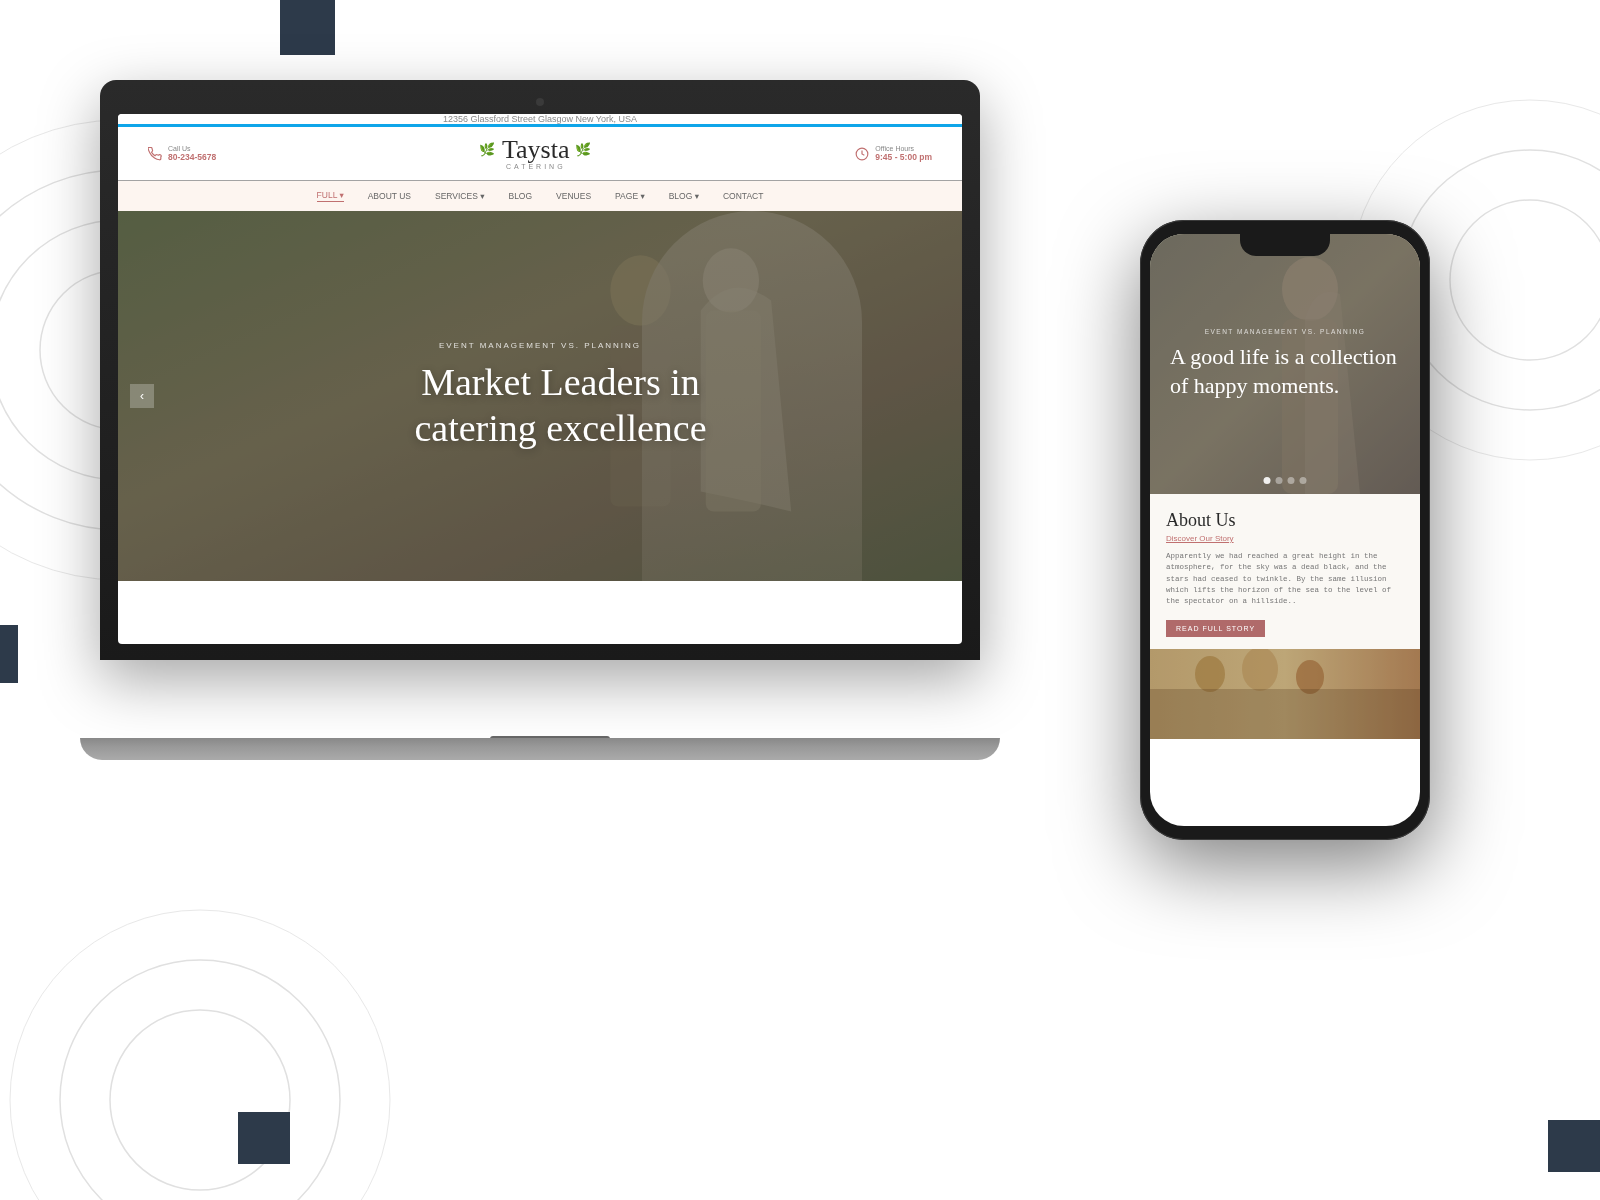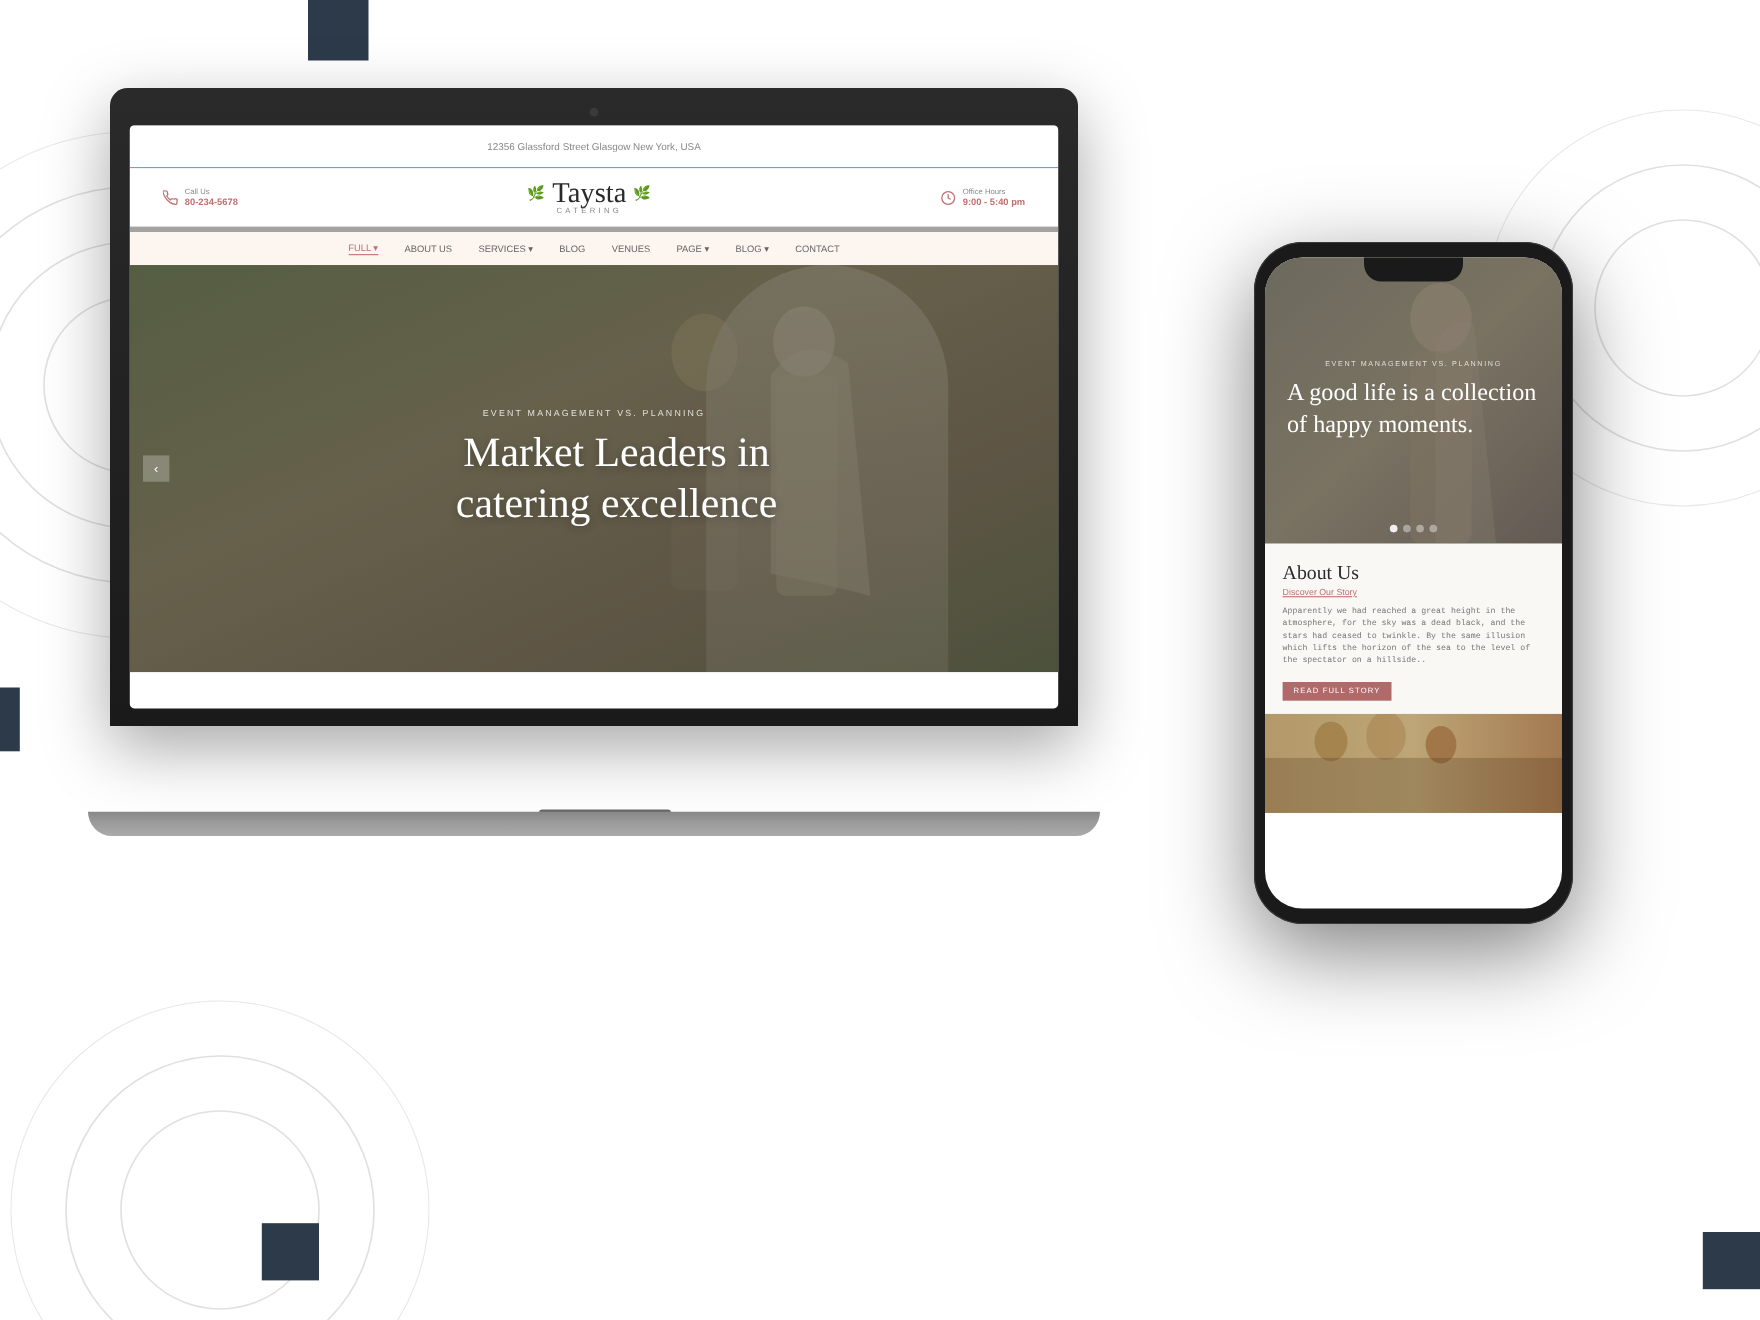--- a/index.html
+++ b/index.html
@@ -67,34 +67,34 @@
       width: 120px;
       height: 6px;
       background: #666;
       border-radius: 3px;
     }
 
     
     .site-topbar {
       background: #fff;
       text-align: center;
-      padding: 14px;
+      padding: 0;
       font-size: 9px;
       color: #888;
-      border-bottom: 1px solid #0ea5e9;
+      border-bottom: 3px solid #0ea5e9;
       font-family: Arial, sans-serif;
     }
 
     .site-header {
       background: #fff;
       display: flex;
       align-items: center;
       justify-content: space-between;
       padding: 10px 30px;
-      border-bottom: 5px solid #a3a3a3;
+      border-bottom: 1px solid #a3a3a3;
     }
 
     .site-header-left {
       display: flex;
       align-items: center;
       gap: 6px;
       font-size: 8.5px;
       color: #c07070;
       font-family: Arial, sans-serif;
     }
@@ -468,21 +468,21 @@
           <div class="site-logo-sub">CATERING</div>
         </div>
 
         <div class="site-header-right">
           <svg width="14" height="14" viewBox="0 0 24 24" fill="none" stroke="#c07070" stroke-width="2">
             <circle cx="12" cy="12" r="10"></circle>
             <polyline points="12 6 12 12 16 14"></polyline>
           </svg>
           <div>
             <div style="color:#888;font-size:7px;">Office Hours</div>
-            <div style="color:#c07070;font-weight:bold;">9:00 - 5:40 pm</div>
+            <div style="color:#c07070;font-weight:bold;">9:45 - 5:00 pm</div>
           </div>
         </div>
       </div>
 
       <div class="site-nav">
         <span class="site-nav-item active">FULL ▾</span>
         <span class="site-nav-item">ABOUT US</span>
         <span class="site-nav-item">SERVICES ▾</span>
         <span class="site-nav-item">BLOG</span>
         <span class="site-nav-item">VENUES</span>

